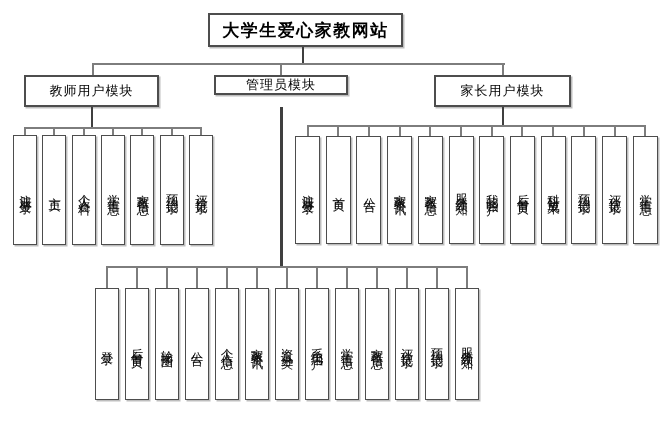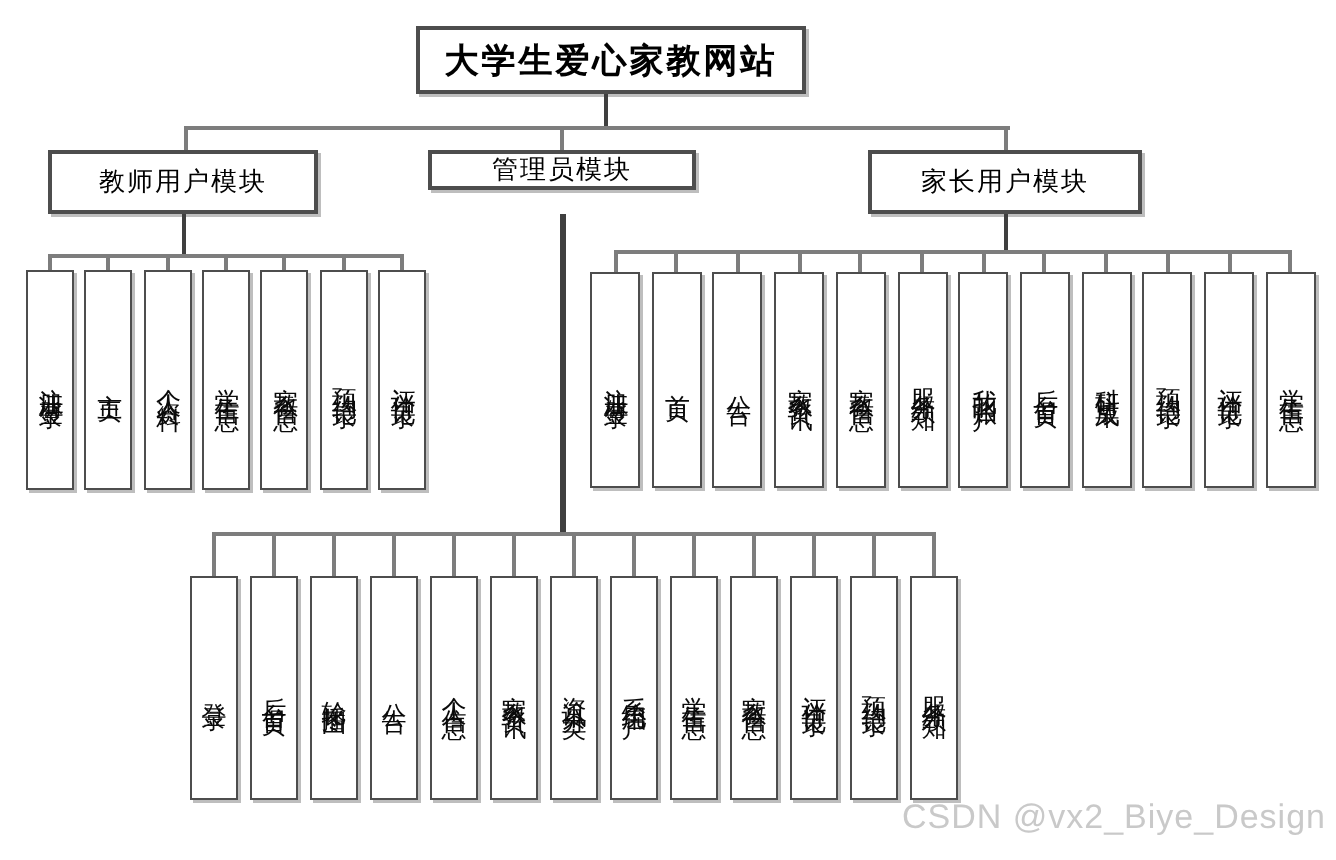--- a/index.html
+++ b/index.html
@@ -118,14 +118,13 @@
       <div class="leaf" style="left: 509.9px; top: 136px; width: 25px; height: 108px;">后台首页</div>
       <div class="ln" style="left: 552.1px; top: 125px; width: 2px; height: 11px;"></div>
       <div class="leaf" style="left: 540.6px; top: 136px; width: 25px; height: 108px;">科研成果</div>
       <div class="ln" style="left: 582.8px; top: 125px; width: 2px; height: 11px;"></div>
       <div class="leaf" style="left: 571.3px; top: 136px; width: 25px; height: 108px;">预约记录</div>
       <div class="ln" style="left: 613.5px; top: 125px; width: 2px; height: 11px;"></div>
       <div class="leaf" style="left: 602px; top: 136px; width: 25px; height: 108px;">评价记录</div>
       <div class="ln" style="left: 644.2px; top: 125px; width: 2px; height: 11px;"></div>
       <div class="leaf" style="left: 632.7px; top: 136px; width: 25px; height: 108px;">学生信息</div>
     </div>
-  <div class="watermark">CSDN @vx2_Biye_Design</div>
 </div>
 
 </body></html>

